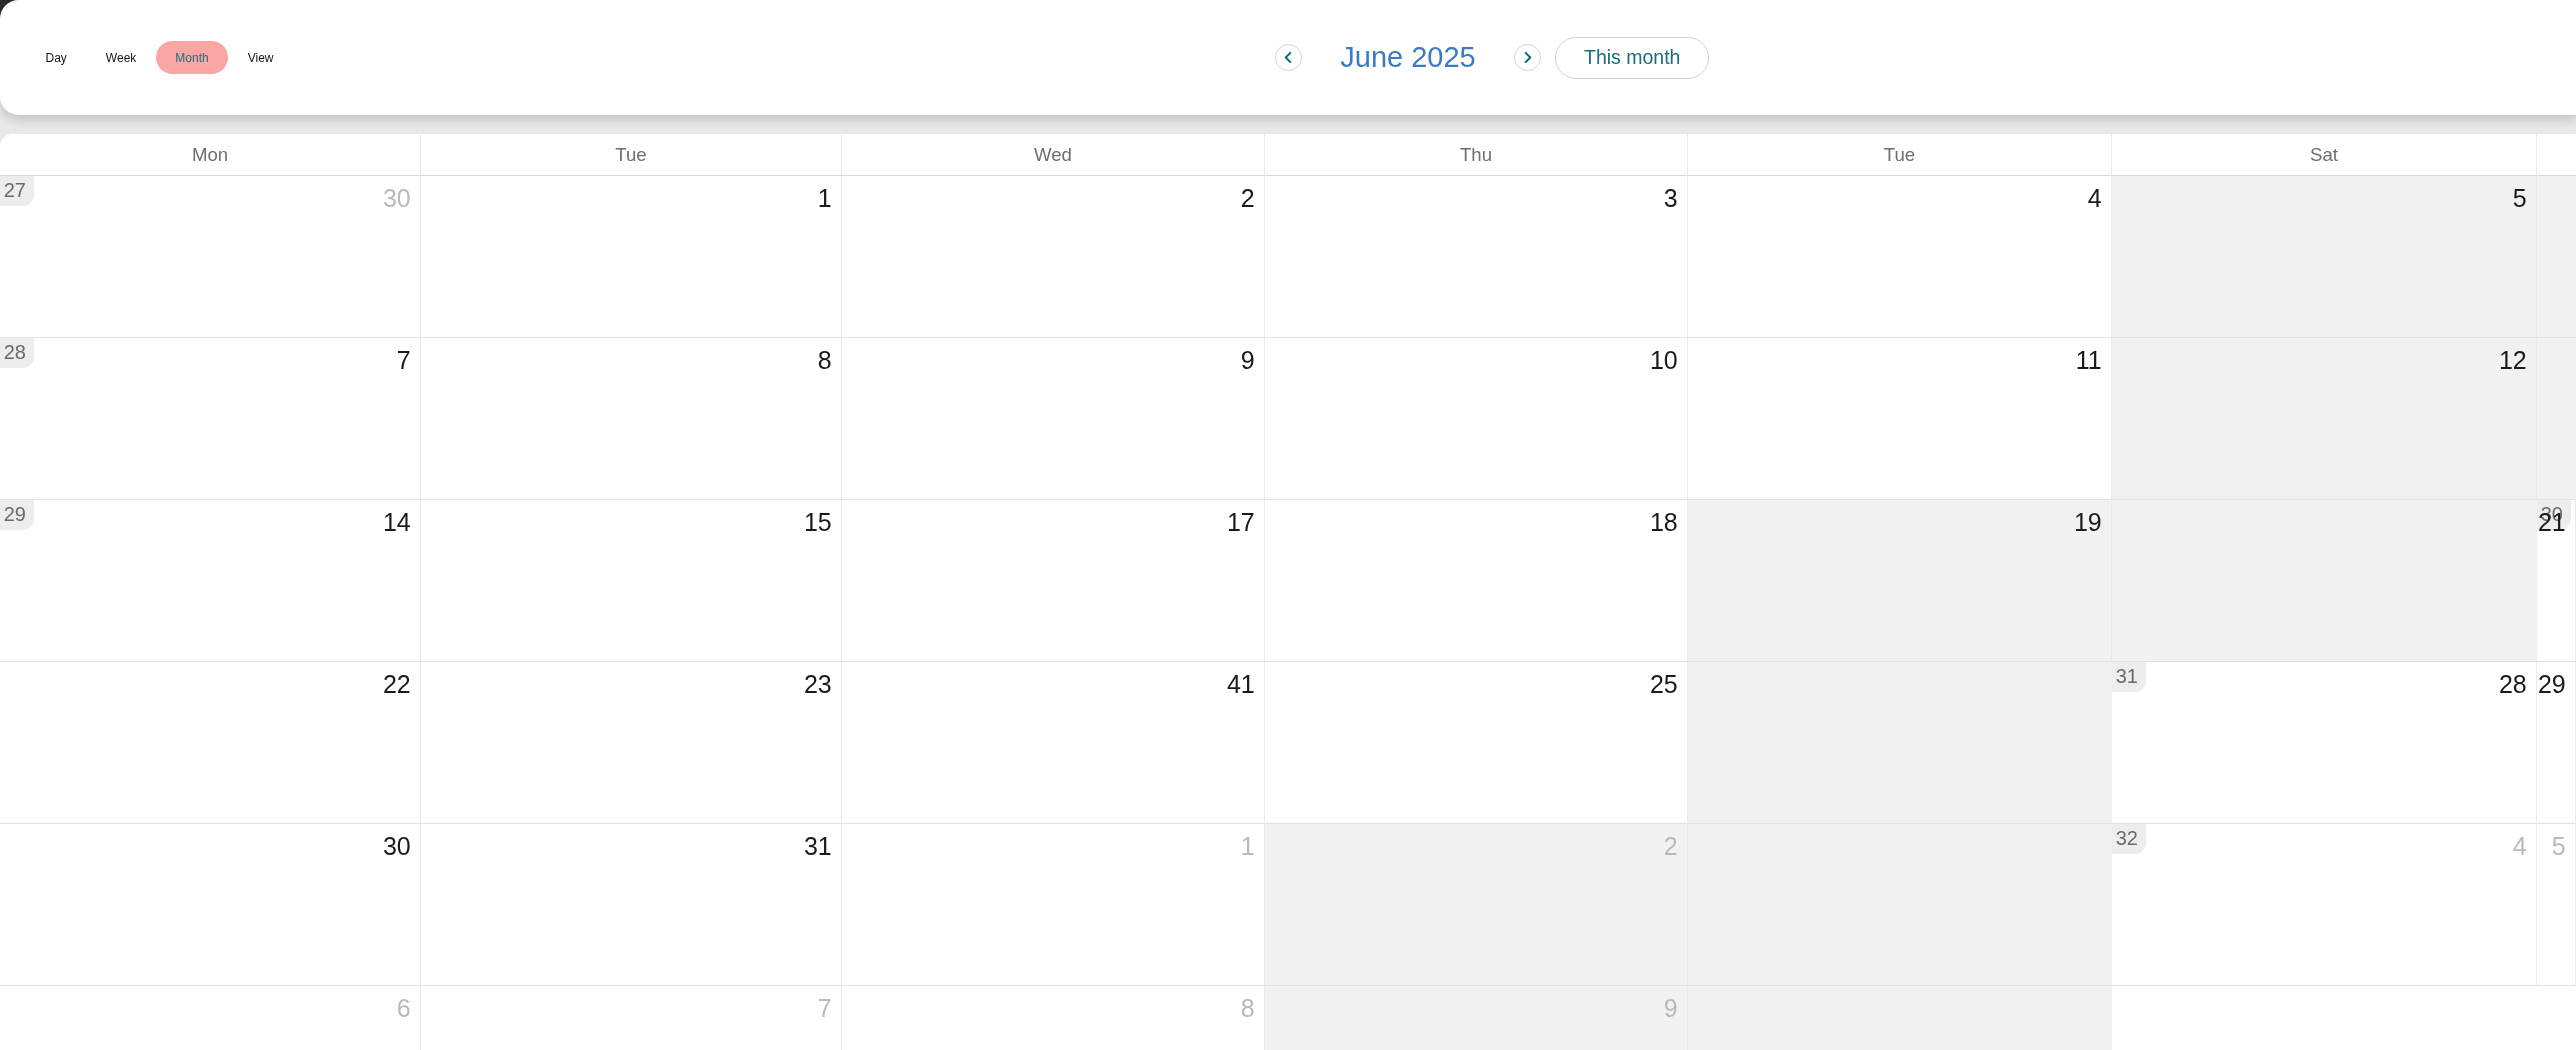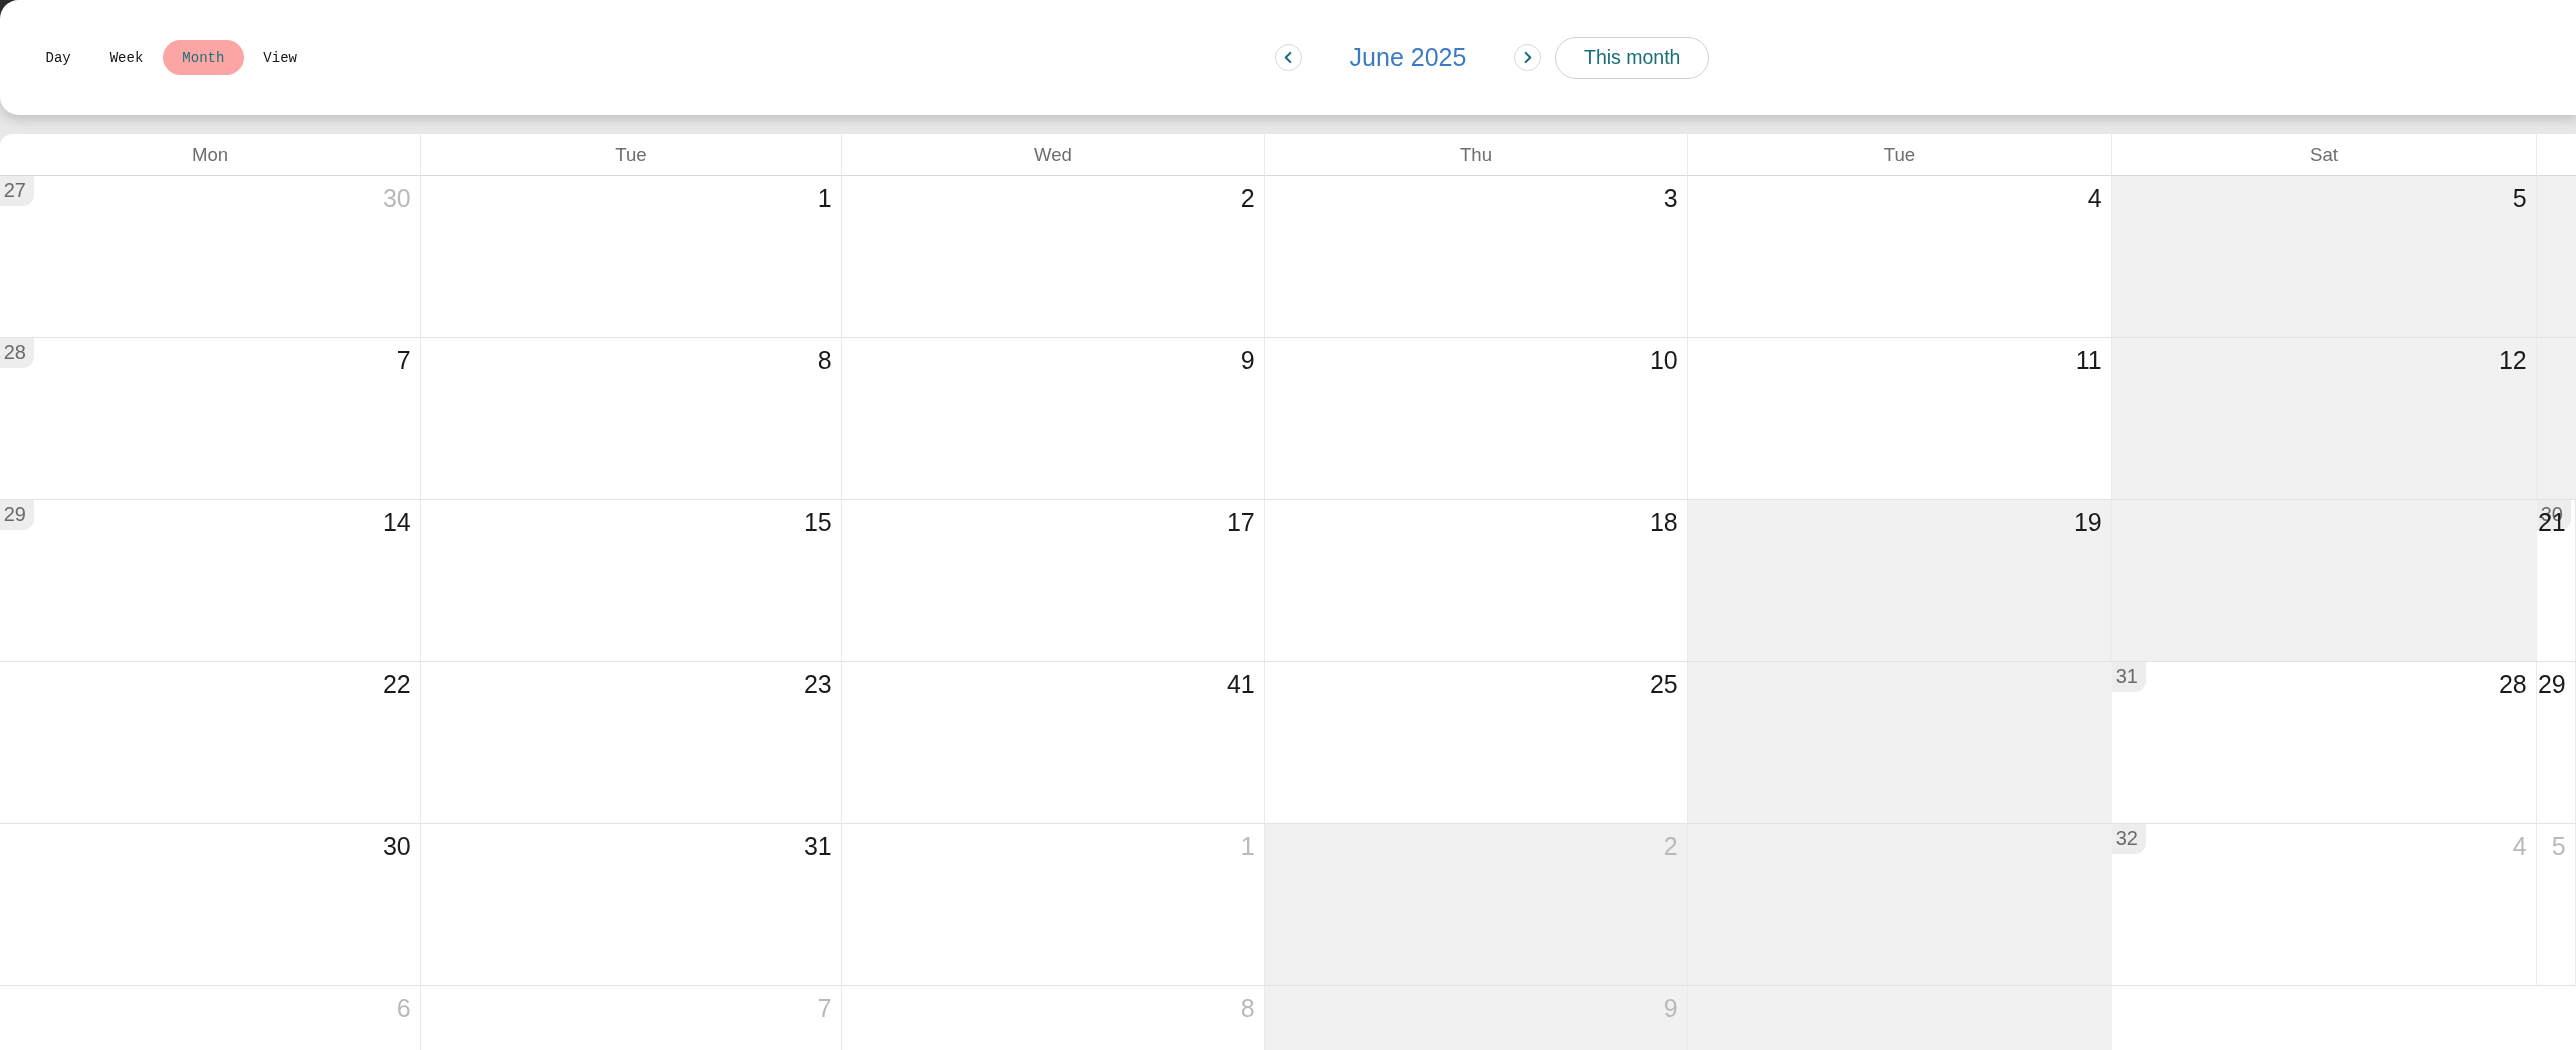--- a/index.html
+++ b/index.html
@@ -14,32 +14,32 @@
 
   
   .toolbar{
     position:absolute;top:0;left:0;width:2576px;height:115px;
     background:#ffffff;border-radius:18.6px 0 0 18.6px;
     box-shadow:0 4.6px 11px rgba(0,0,0,0.16);
     display:flex;align-items:center;z-index:3;
   }
   .views{display:flex;align-items:center;margin-left:26px;}
   .view-btn{
-    font-size:14px;color:#141414;background:transparent;border:none;
+    font-size:12px;color:#141414;background:transparent;border:none;
     padding:9.3px 19.5px;border-radius:19.5px;cursor:pointer;white-space:nowrap;
-    font-family:Liberation Mono, monospace;
+    font-family:Liberation Sans, sans-serif;
   }
   .view-btn.active{background:#fca5a5;color:#1a6f7b;}
   .nav{position:absolute;left:1275px;top:0;height:115px;display:flex;align-items:center;}
   .nav-btn{
     width:27px;height:27px;border-radius:50%;border:0.9px solid #d6d6d6;background:#fff;
     display:flex;align-items:center;justify-content:center;cursor:pointer;padding:0;flex:0 0 auto;
   }
   .nav-title{
-    width:212px;text-align:center;font-size:25px;color:#3c7bc0;cursor:pointer;white-space:nowrap;
+    width:212px;text-align:center;font-size:29px;color:#3c7bc0;cursor:pointer;white-space:nowrap;
   }
   .this-month-btn{
     margin-left:14px;height:42px;padding:1px 28px;border-radius:21.4px;
     border:0.9px solid #d2d2d2;background:#fff;color:#156e7a;font-size:19.5px;
     cursor:pointer;white-space:nowrap;font-family:inherit;
   }
   .chev{stroke:#16697a;fill:none;stroke-width:2.2;stroke-linecap:round;stroke-linejoin:round;}
 
   
   .calendar{

